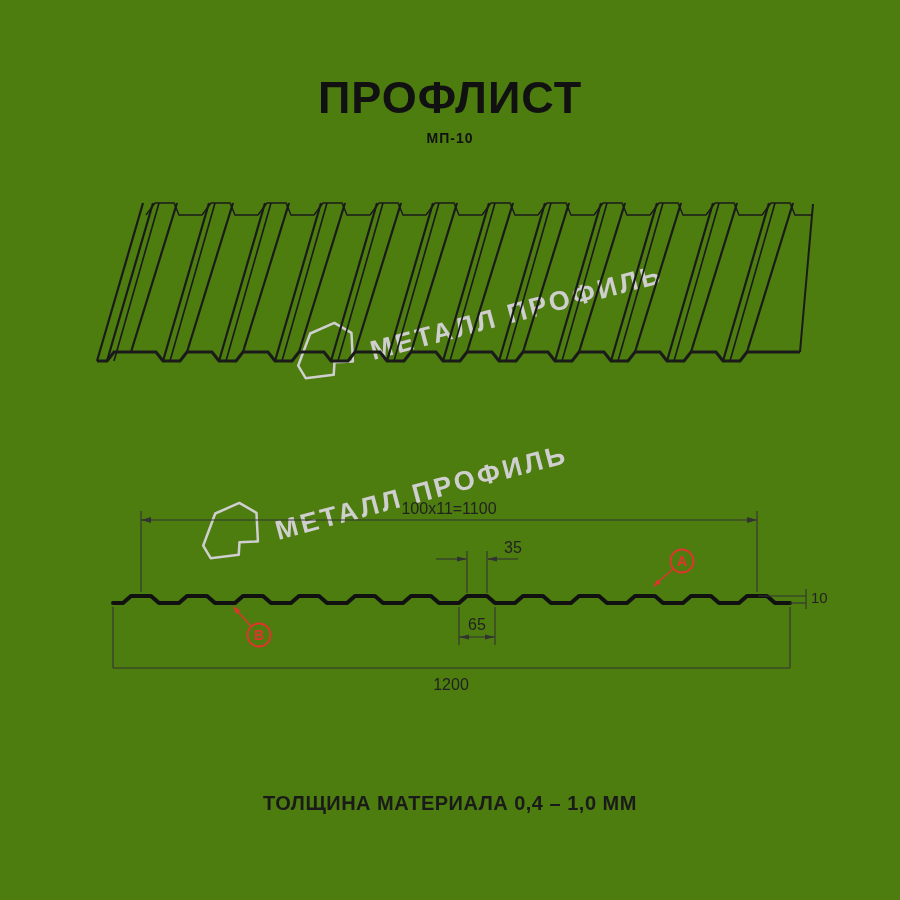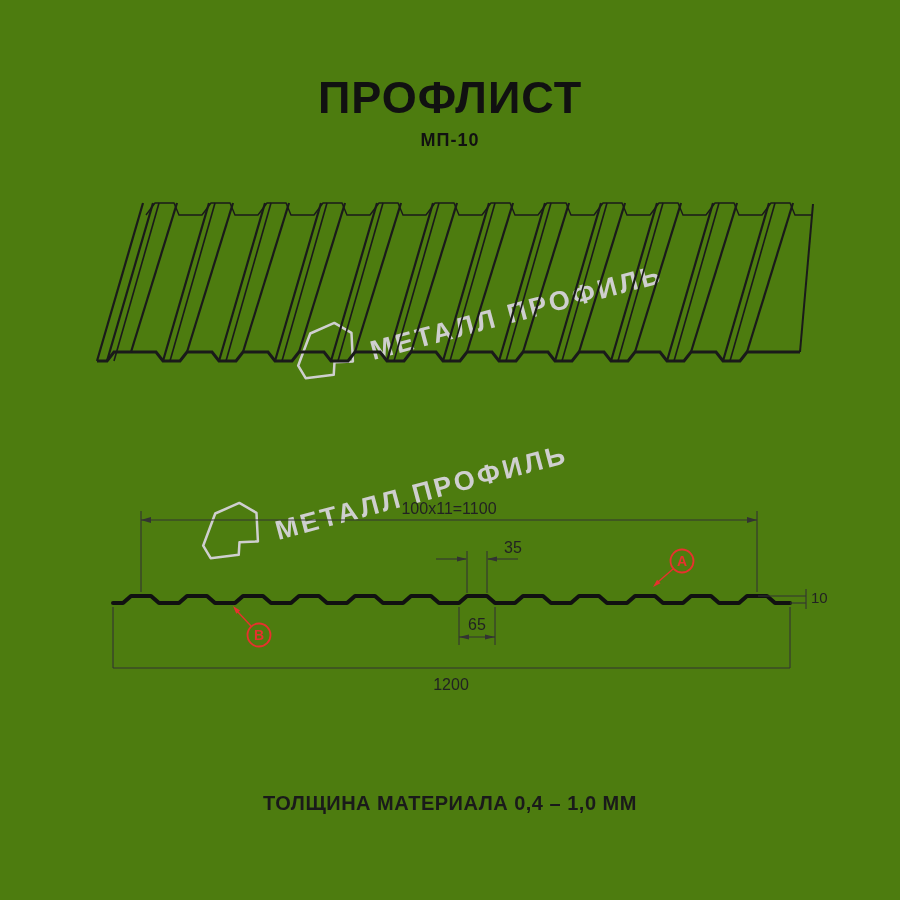--- a/index.html
+++ b/index.html
@@ -1,21 +1,21 @@
 <!DOCTYPE html>
 <html><head>
 <meta charset="utf-8">
 <style>
   html,body{margin:0;padding:0;background:#fff;}
   .page{position:relative;width:900px;height:900px;background:#4d7c0f;overflow:hidden;
         font-family:"Liberation Sans",sans-serif;color:#1a1a1a;}
   .title{position:absolute;top:72px;left:0;width:900px;text-align:center;
          font-size:45px;font-weight:800;letter-spacing:1px;color:#111;}
   .subtitle{position:absolute;top:130px;left:0;width:900px;text-align:center;
-         font-size:18px;font-weight:600;letter-spacing:1px;color:#111;}
+         font-size:14px;font-weight:600;letter-spacing:1px;color:#111;}
   .footer-note{position:absolute;top:792px;left:0;width:900px;text-align:center;
          font-size:20px;font-weight:600;letter-spacing:.5px;color:#1a1a1a;}
   svg.drawing{position:absolute;top:0;left:0;}
   .dim{font-family:"Liberation Sans",sans-serif;font-size:16px;fill:#222;}
   .dim-small{font-family:"Liberation Sans",sans-serif;font-size:15px;fill:#222;}
   .wm-text{font-family:"Liberation Sans",sans-serif;font-size:27px;font-weight:700;
            letter-spacing:3px;fill:#cfcfcf;}
   .marker-letter{font-family:"Liberation Sans",sans-serif;font-size:14px;font-weight:700;
            fill:#e8312e;}
 </style>

